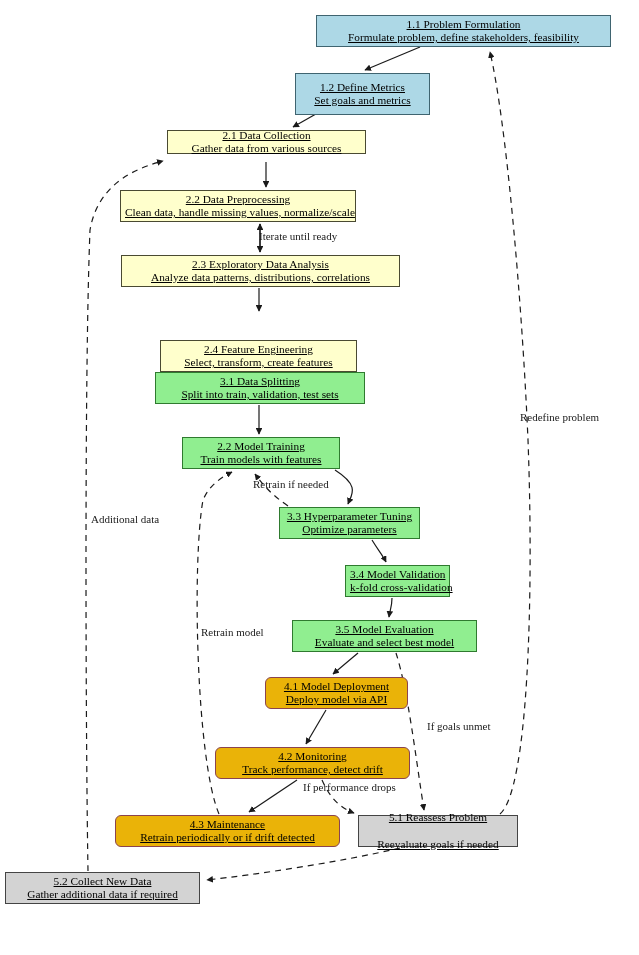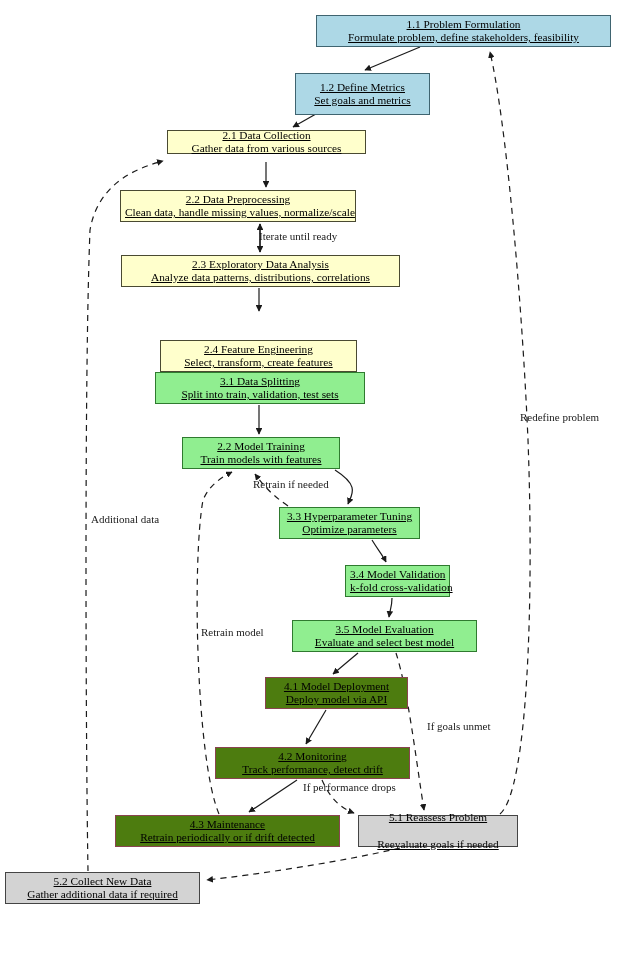--- a/index.html
+++ b/index.html
@@ -39,21 +39,21 @@
     color: #000000;
     padding: 1px 4px;
     white-space: nowrap;
     text-decoration: underline;
   }
   .node .title { display: block; }
   .node .sub   { display: block; }
   .n-blue   { background: #add8e6; border-color: #3f6470; }
   .n-yellow { background: #ffffcc; border-color: #4a4a32; }
   .n-green  { background: #90ee90; border-color: #2f7a2f; }
-  .n-pink   { background: #4d7c0f; border-color: #8a4450; }
+  .n-pink   { background: #eab308; border-color: #8a4450; border-radius: 6px; }
   .n-gray   { background: #d3d3d3; border-color: #444444; }
 
   .edge-label {
     position: absolute;
     font-size: 11px;
     color: #1a1a1a;
     white-space: nowrap;
     line-height: 1;
   }
 </style>

